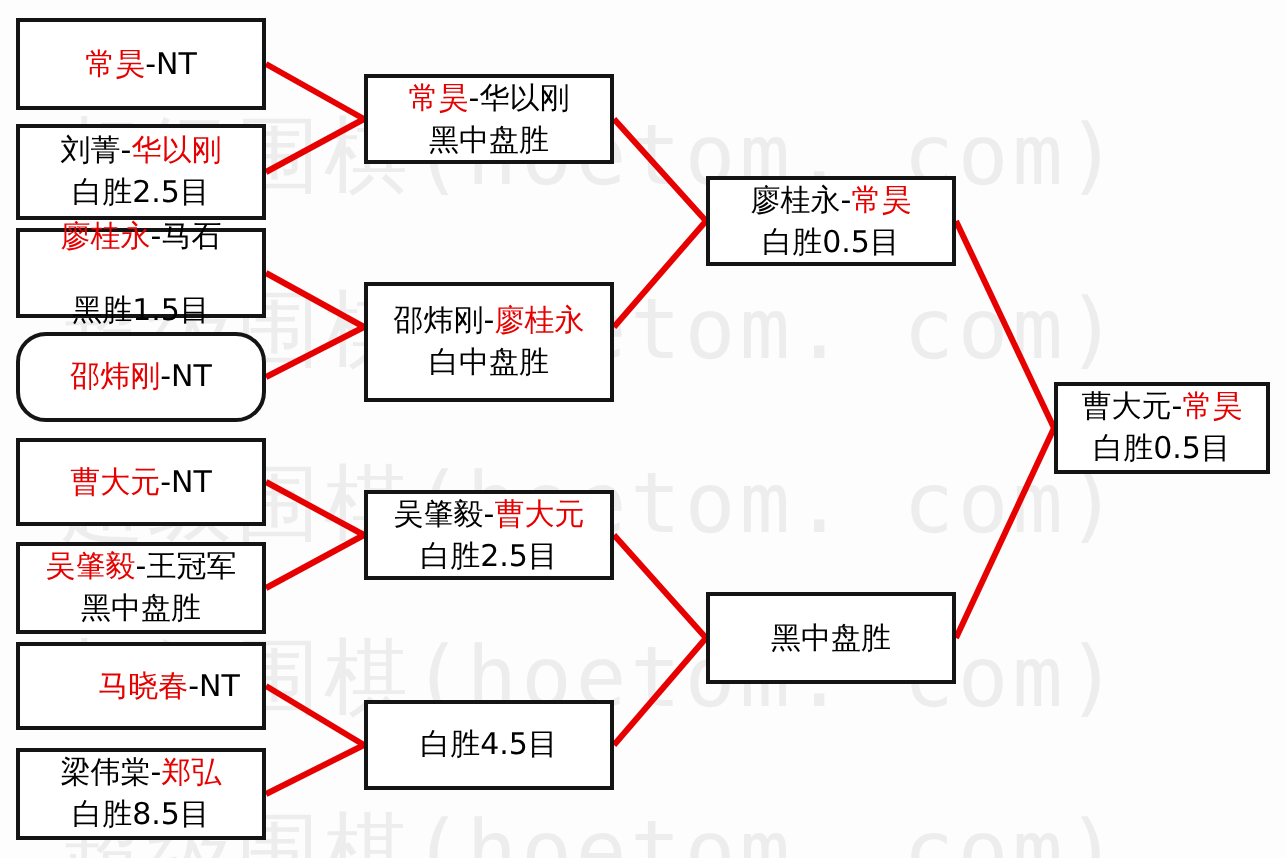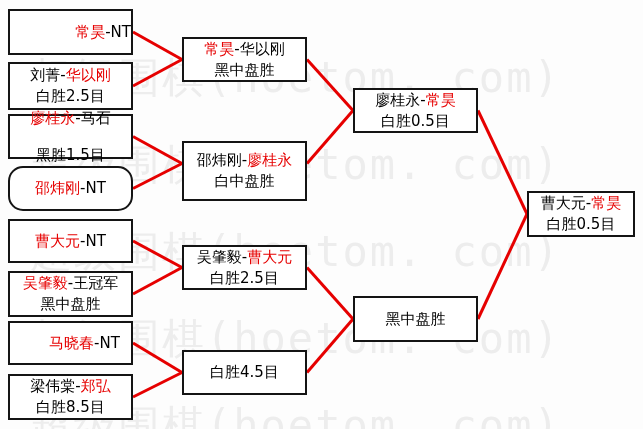--- a/index.html
+++ b/index.html
@@ -67,21 +67,21 @@
       <line x1="133" y1="343" x2="182" y2="372.5" stroke="#e60000" stroke-width="3"></line>
       <line x1="133" y1="397" x2="182" y2="372.5" stroke="#e60000" stroke-width="3"></line>
       <line x1="307" y1="59.5" x2="353" y2="110.5" stroke="#e60000" stroke-width="3"></line>
       <line x1="307" y1="163.5" x2="353" y2="110.5" stroke="#e60000" stroke-width="3"></line>
       <line x1="307" y1="267.5" x2="353" y2="319" stroke="#e60000" stroke-width="3"></line>
       <line x1="307" y1="372.5" x2="353" y2="319" stroke="#e60000" stroke-width="3"></line>
       <line x1="478" y1="110.5" x2="527" y2="214" stroke="#e60000" stroke-width="3"></line>
       <line x1="478" y1="319" x2="527" y2="214" stroke="#e60000" stroke-width="3"></line>
     </svg>
   <div id="box-layer">
-      <div class="match-box" style="left: 8px; top: 9px; width: 125px; height: 46px; align-items: flex-end;">
+      <div class="match-box" style="left: 8px; top: 9px; width: 125px; height: 46px;">
         <div class="line1"><span class="red">常昊</span><span>-NT</span></div>
       </div>
       <div class="match-box" style="left: 8px; top: 62px; width: 125px; height: 48px;">
         <div class="line1"><span>刘菁-</span><span class="red">华以刚</span></div>
         <div class="line2">白胜2.5目</div>
       </div>
       <div class="match-box" style="left: 8px; top: 114px; width: 125px; height: 45px; gap: 16px;">
         <div class="line1"><span class="red">廖桂永</span><span>-马石</span></div>
         <div class="line2">黑胜1.5目</div>
       </div>

